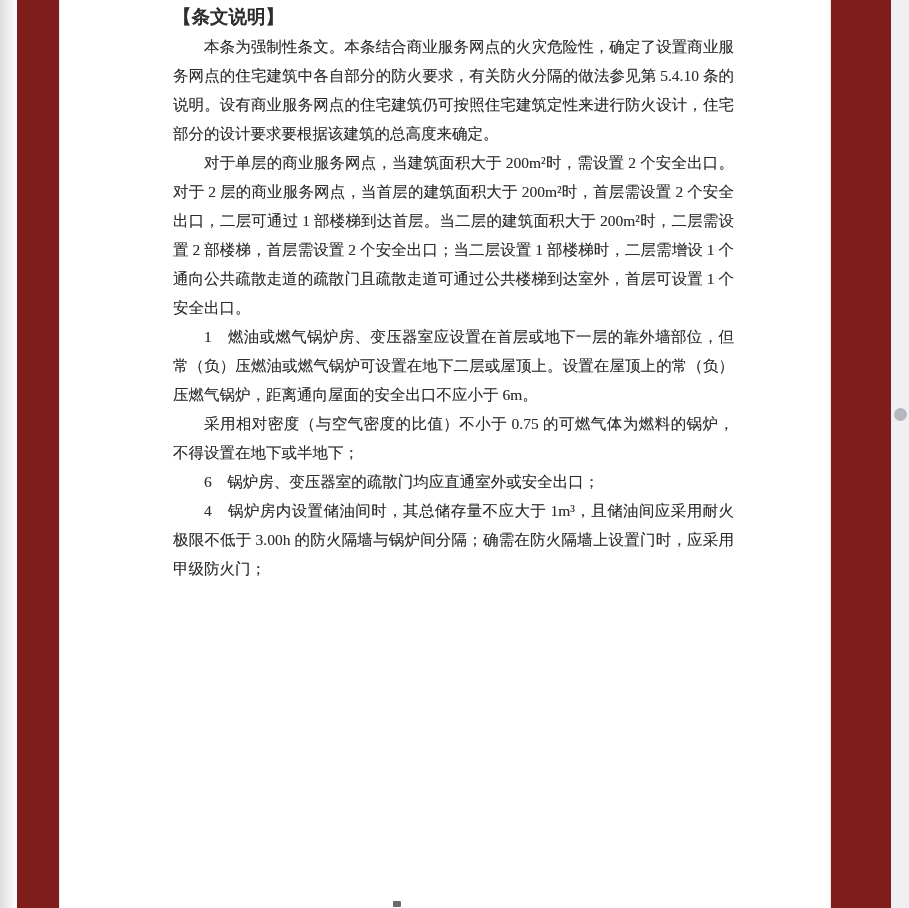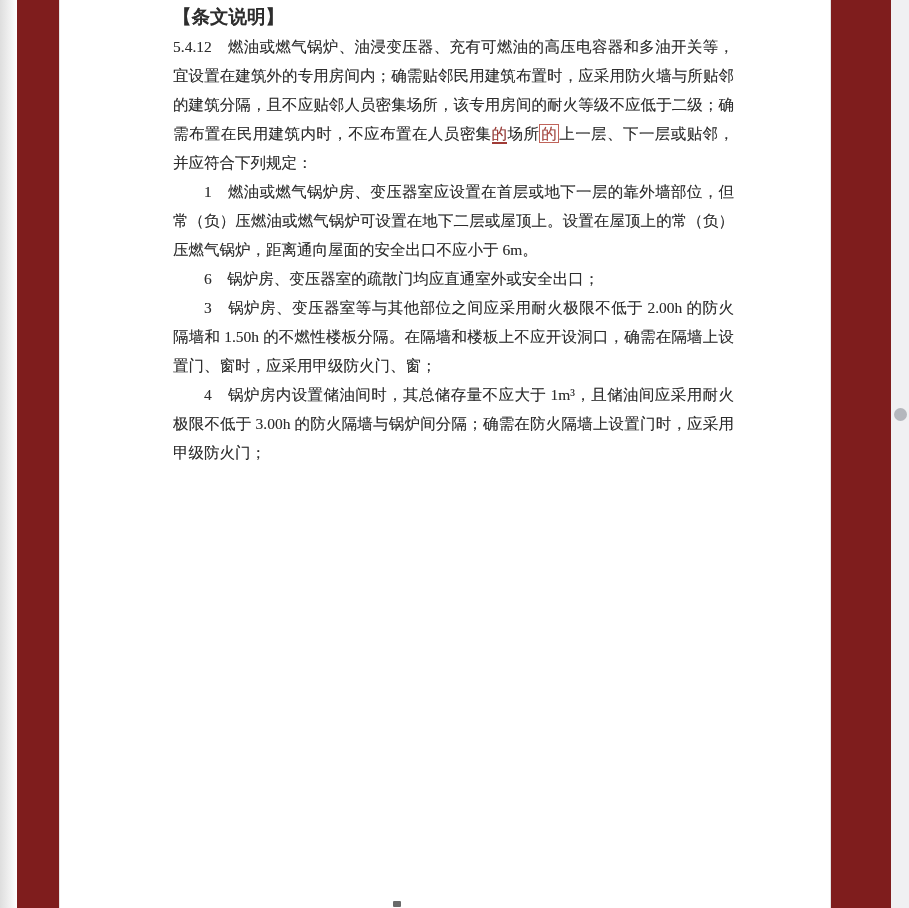--- a/index.html
+++ b/index.html
@@ -74,26 +74,27 @@
 </head>
 <body>
 
 <div class="viewport">
 
   <div class="left-shadow"></div>
 
   <div class="page">
     <p class="hdr">【条文说明】</p>
 
+    <p class="indent">本条为强制性条文。本条结合商业服务网点的火灾危险性，确定了设置商业服务网点的住宅建筑中各自部分的防火要求，有关防火分隔的做法参见第 5.4.10 条的说明。设有商业服务网点的住宅建筑仍可按照住宅建筑定性来进行防火设计，住宅部分的设计要求要根据该建筑的总高度来确定。</p>
+    <p class="indent">对于单层的商业服务网点，当建筑面积大于 200m²时，需设置 2 个安全出口。对于 2 层的商业服务网点，当首层的建筑面积大于 200m²时，首层需设置 2 个安全出口，二层可通过 1 部楼梯到达首层。当二层的建筑面积大于 200m²时，二层需设置 2 部楼梯，首层需设置 2 个安全出口；当二层设置 1 部楼梯时，二层需增设 1 个通向公共疏散走道的疏散门且疏散走道可通过公共楼梯到达室外，首层可设置 1 个安全出口。</p>
 
-    <p><span>5.4.12</span><span>　燃油或燃气锅炉、油浸变压器、充有可燃油的高压电容器和多油开关等，宜设置在建筑外的专用房间内；确需贴邻民用建筑布置时，应采用防火墙与所贴邻的建筑分隔，且不应贴邻人员密集场所，该专用房间的耐火等级不应低于二级；确需布置在民用建筑内时，不应布置在人员密集</span><span class="red-ins">的</span><span>场所</span><span class="red-box">的</span><span>上一层、下一层或贴邻，并应符合下列规定：</span></p>
 
     <p class="indent">1　燃油或燃气锅炉房、变压器室应设置在首层或地下一层的靠外墙部位，但常（负）压燃油或燃气锅炉可设置在地下二层或屋顶上。设置在屋顶上的常（负）压燃气锅炉，距离通向屋面的安全出口不应小于 6m。</p>
+    <p class="indent">采用相对密度（与空气密度的比值）不小于 0.75 的可燃气体为燃料的锅炉，不得设置在地下或半地下；</p>
     <p class="indent">6　锅炉房、变压器室的疏散门均应直通室外或安全出口；</p>
-    <p class="indent">3　锅炉房、变压器室等与其他部位之间应采用耐火极限不低于 2.00h 的防火隔墙和 1.50h 的不燃性楼板分隔。在隔墙和楼板上不应开设洞口，确需在隔墙上设置门、窗时，应采用甲级防火门、窗；</p>
     <p class="indent">4　锅炉房内设置储油间时，其总储存量不应大于 1m³，且储油间应采用耐火极限不低于 3.00h 的防火隔墙与锅炉间分隔；确需在防火隔墙上设置门时，应采用甲级防火门；</p>
   </div>
 
   <div class="cut-fragment"></div>
 
   <div class="scroll-track">
     <div class="scroll-dot"></div>
   </div>
 
 </div>

